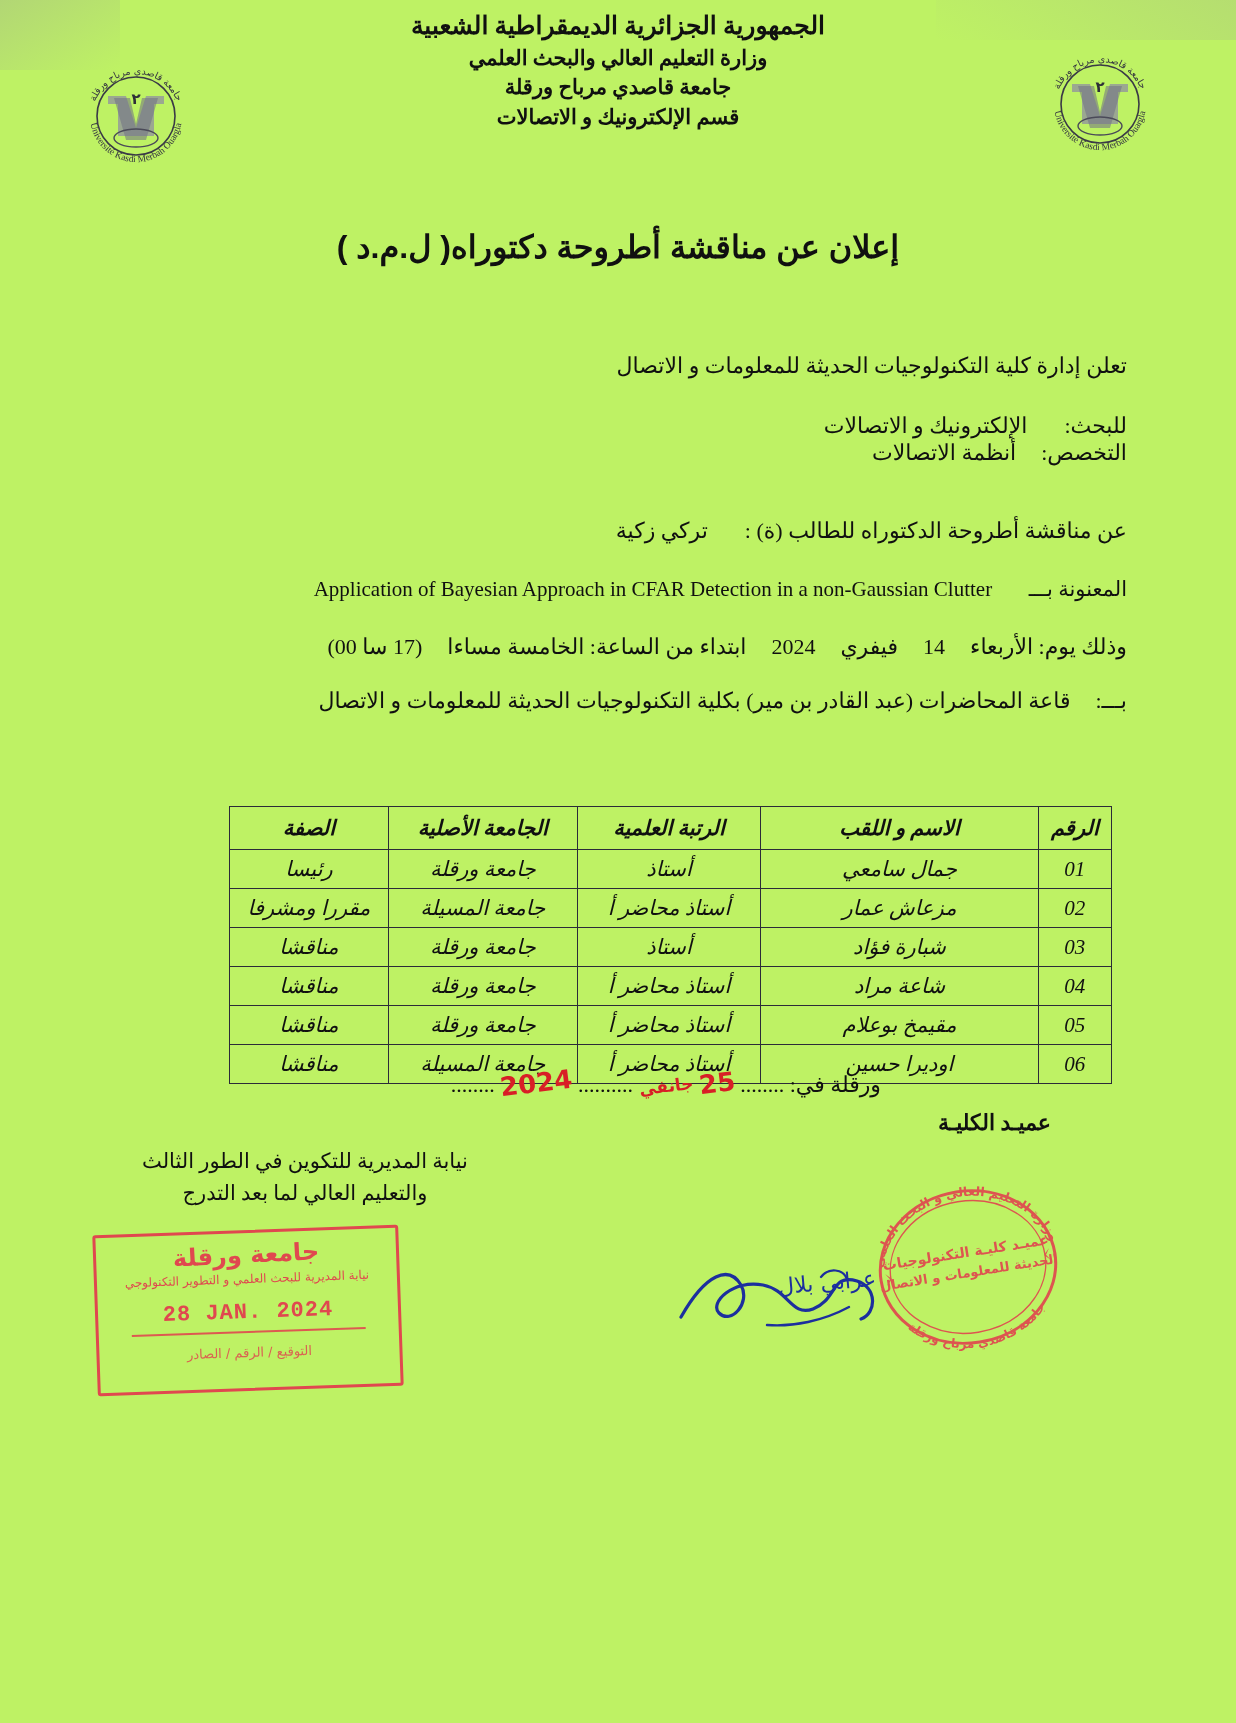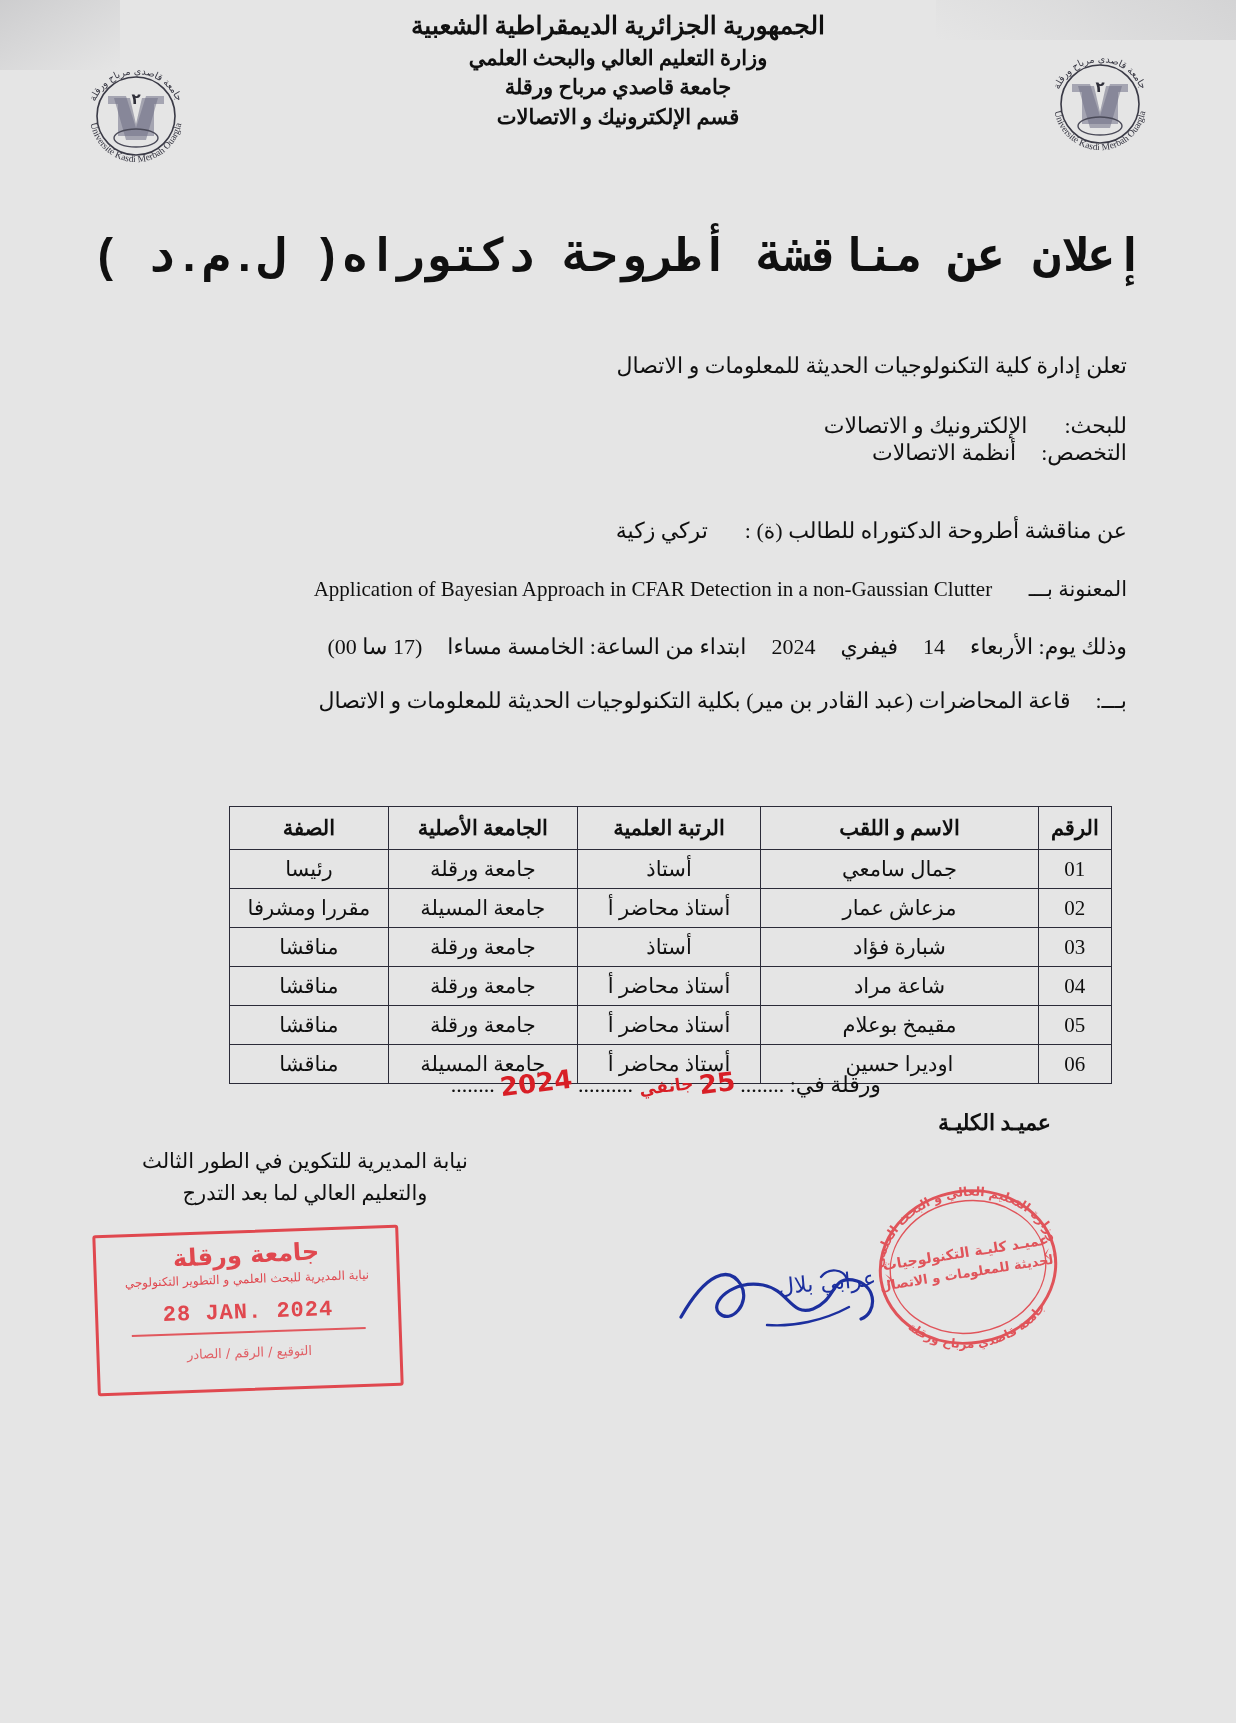--- a/index.html
+++ b/index.html
@@ -11,21 +11,21 @@
     width: 1236px;
     height: 1723px;
     position: relative;
     font-family: "Liberation Serif", "DejaVu Serif", serif;
     color: #101010;
     overflow: hidden;
   }
   .page {
     position: absolute;
     inset: 0;
-    background: #e5e5e5;
+    background: #bef264;
   }
   
   .scan-shade-left {
     position: absolute;
     top: 0; left: 0;
     width: 120px; height: 70px;
     background: linear-gradient(150deg, rgba(150,150,155,0.30), rgba(255,255,255,0));
     pointer-events: none;
   }
   .scan-shade-right {
@@ -66,23 +66,23 @@
   }
   .logo-left  { top: 52px; left: 74px; }
   .logo-right { top: 40px; right: 74px; }
 
   
   .main-title {
     position: absolute;
     top: 228px;
     left: 0; right: 0;
     text-align: center;
-    font-size: 46px;
-    font-weight: bold;
-    font-family: Liberation Mono, monospace;
+    font-size: 32px;
+    font-weight: bold;
+    font-family: Liberation Sans, sans-serif;
     letter-spacing: 0px;
   }
 
   
   .body-block {
     position: absolute;
     top: 345px;
     right: 95px;
     left: 95px;
     text-align: right;
@@ -132,20 +132,21 @@
     font-size: 21px;
     direction: rtl;
   }
   table.jury th, table.jury td {
     border: 1.5px solid #2b2b38;
     height: 38px;
     text-align: center;
     vertical-align: middle;
     padding: 0 6px;
     font-weight: normal;
+    font-style: italic;
   }
   table.jury th {
     font-weight: bold;
     height: 42px;
   }
   .col-num   { width: 62px; }
   .col-name  { width: 290px; }
   .col-rank  { width: 185px; }
   .col-univ  { width: 190px; }
   .col-role  { width: 156px; }

